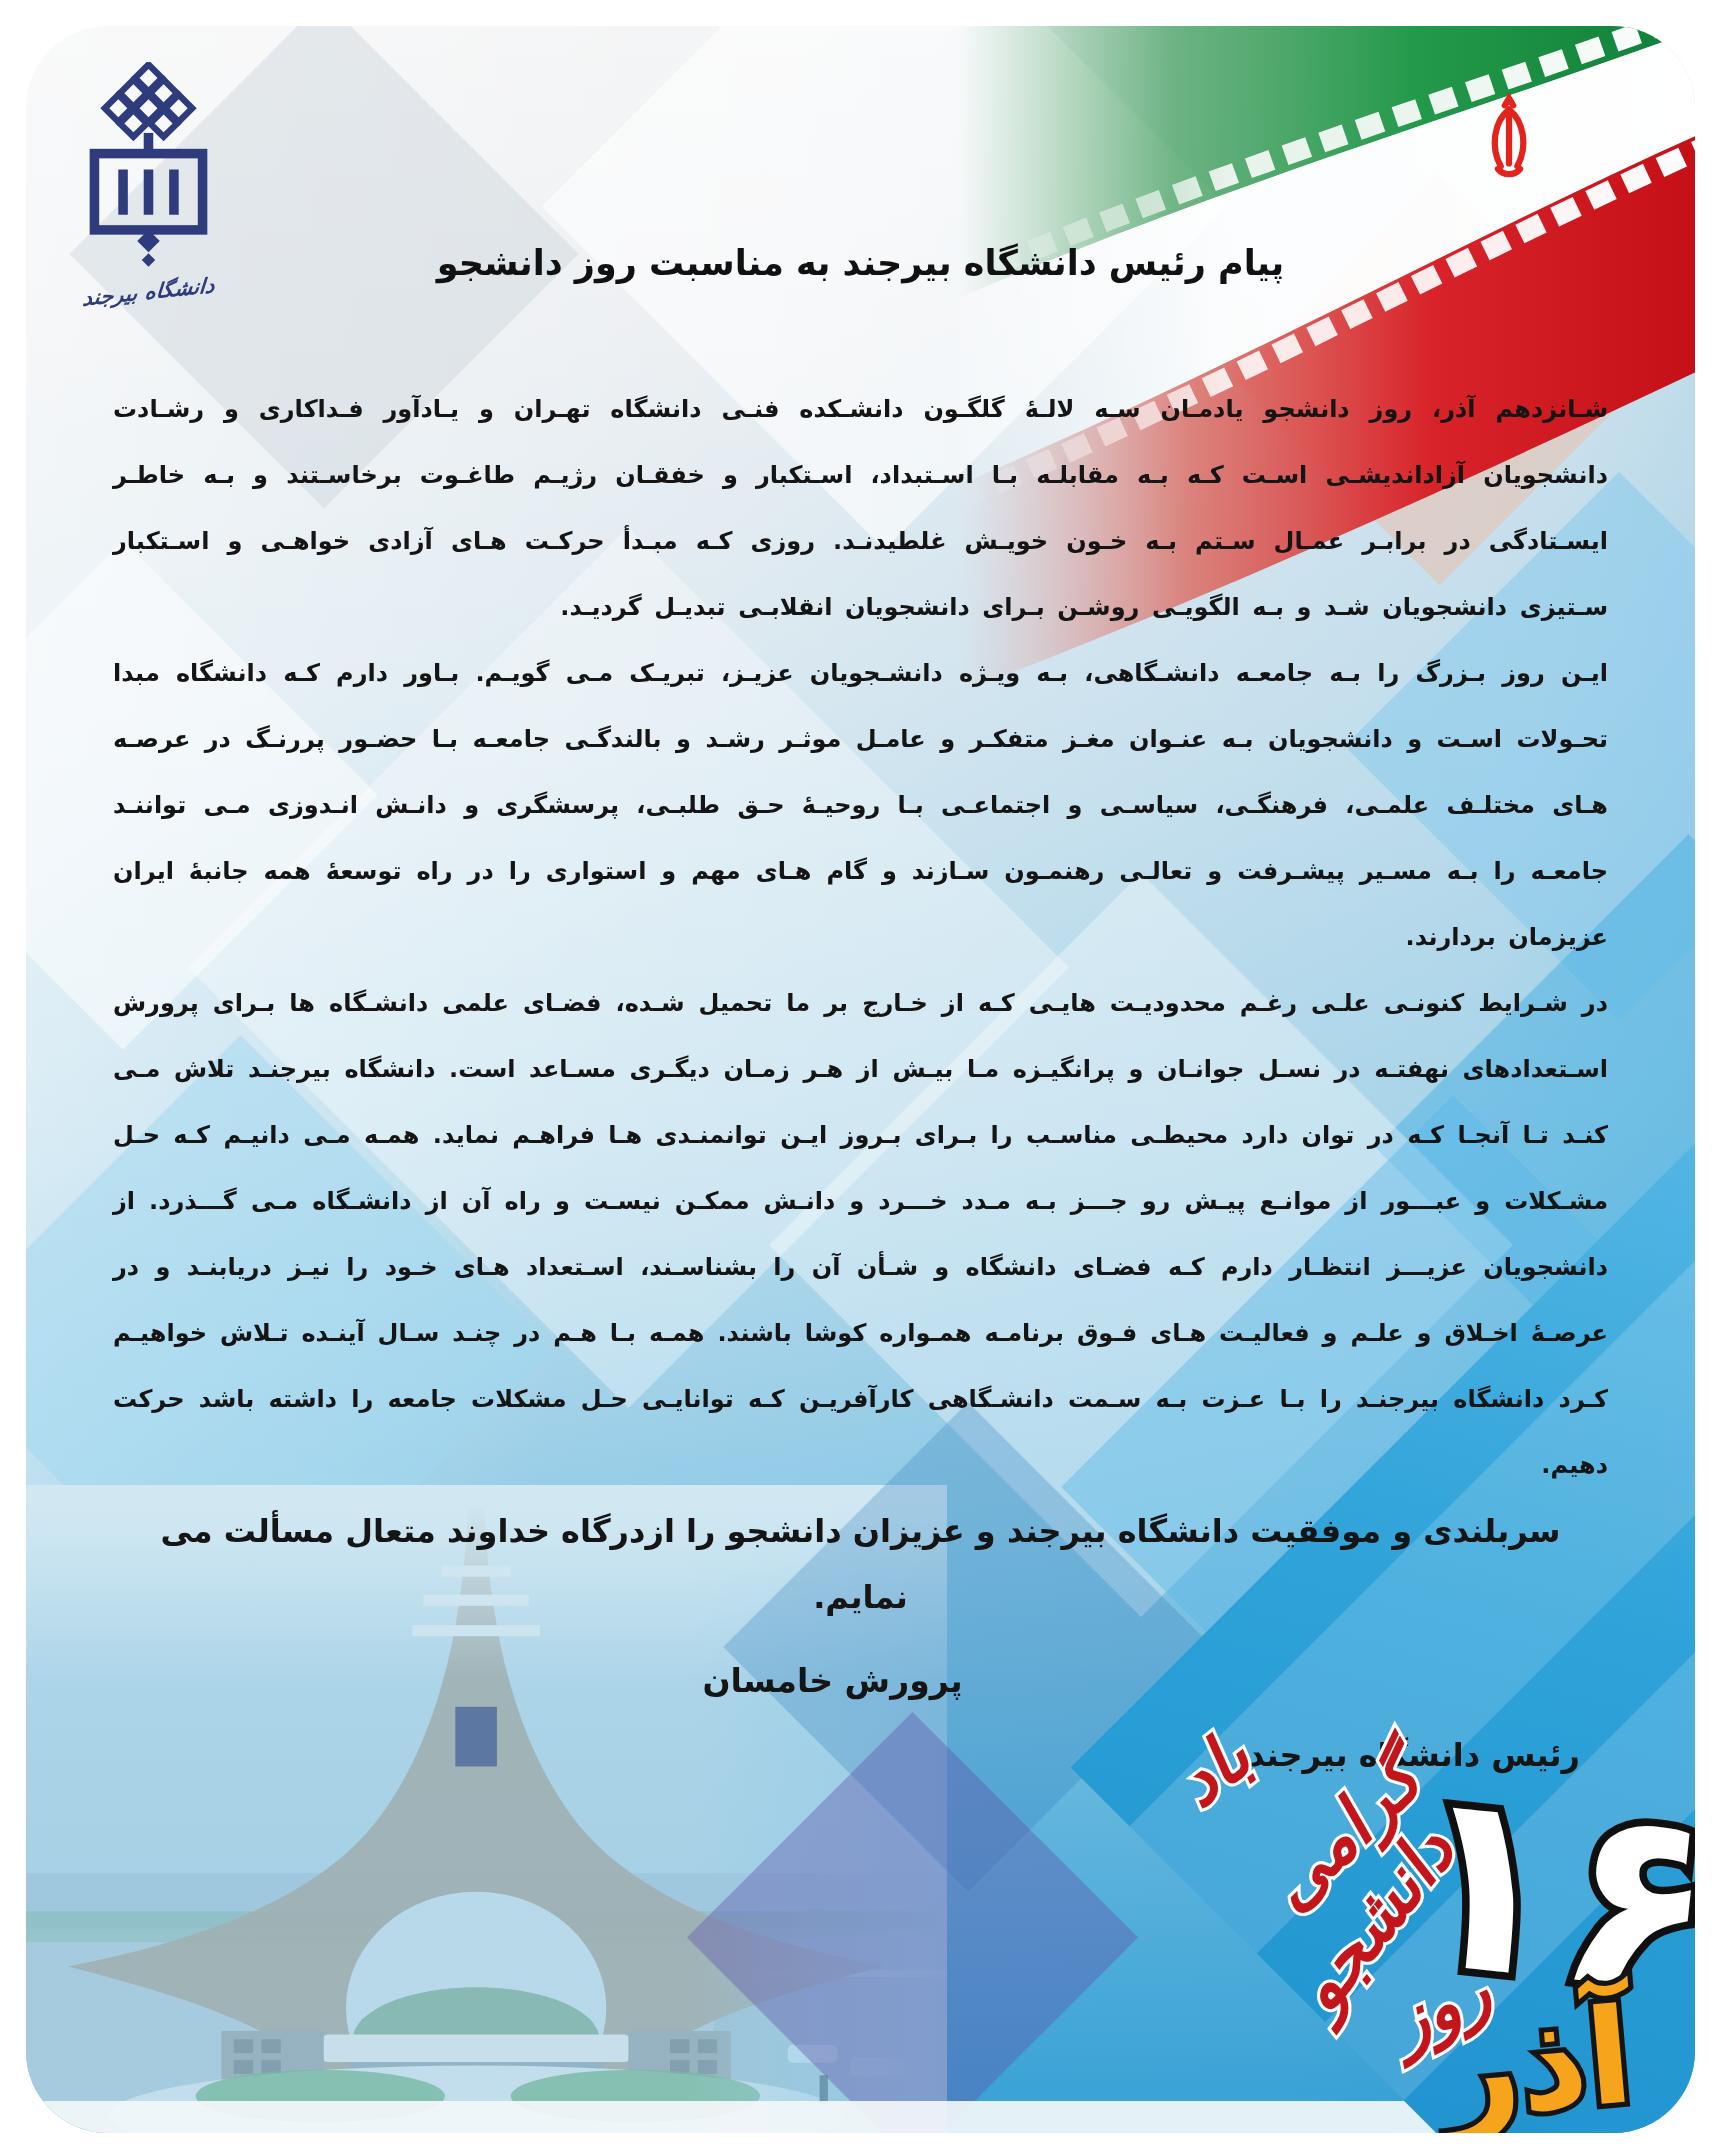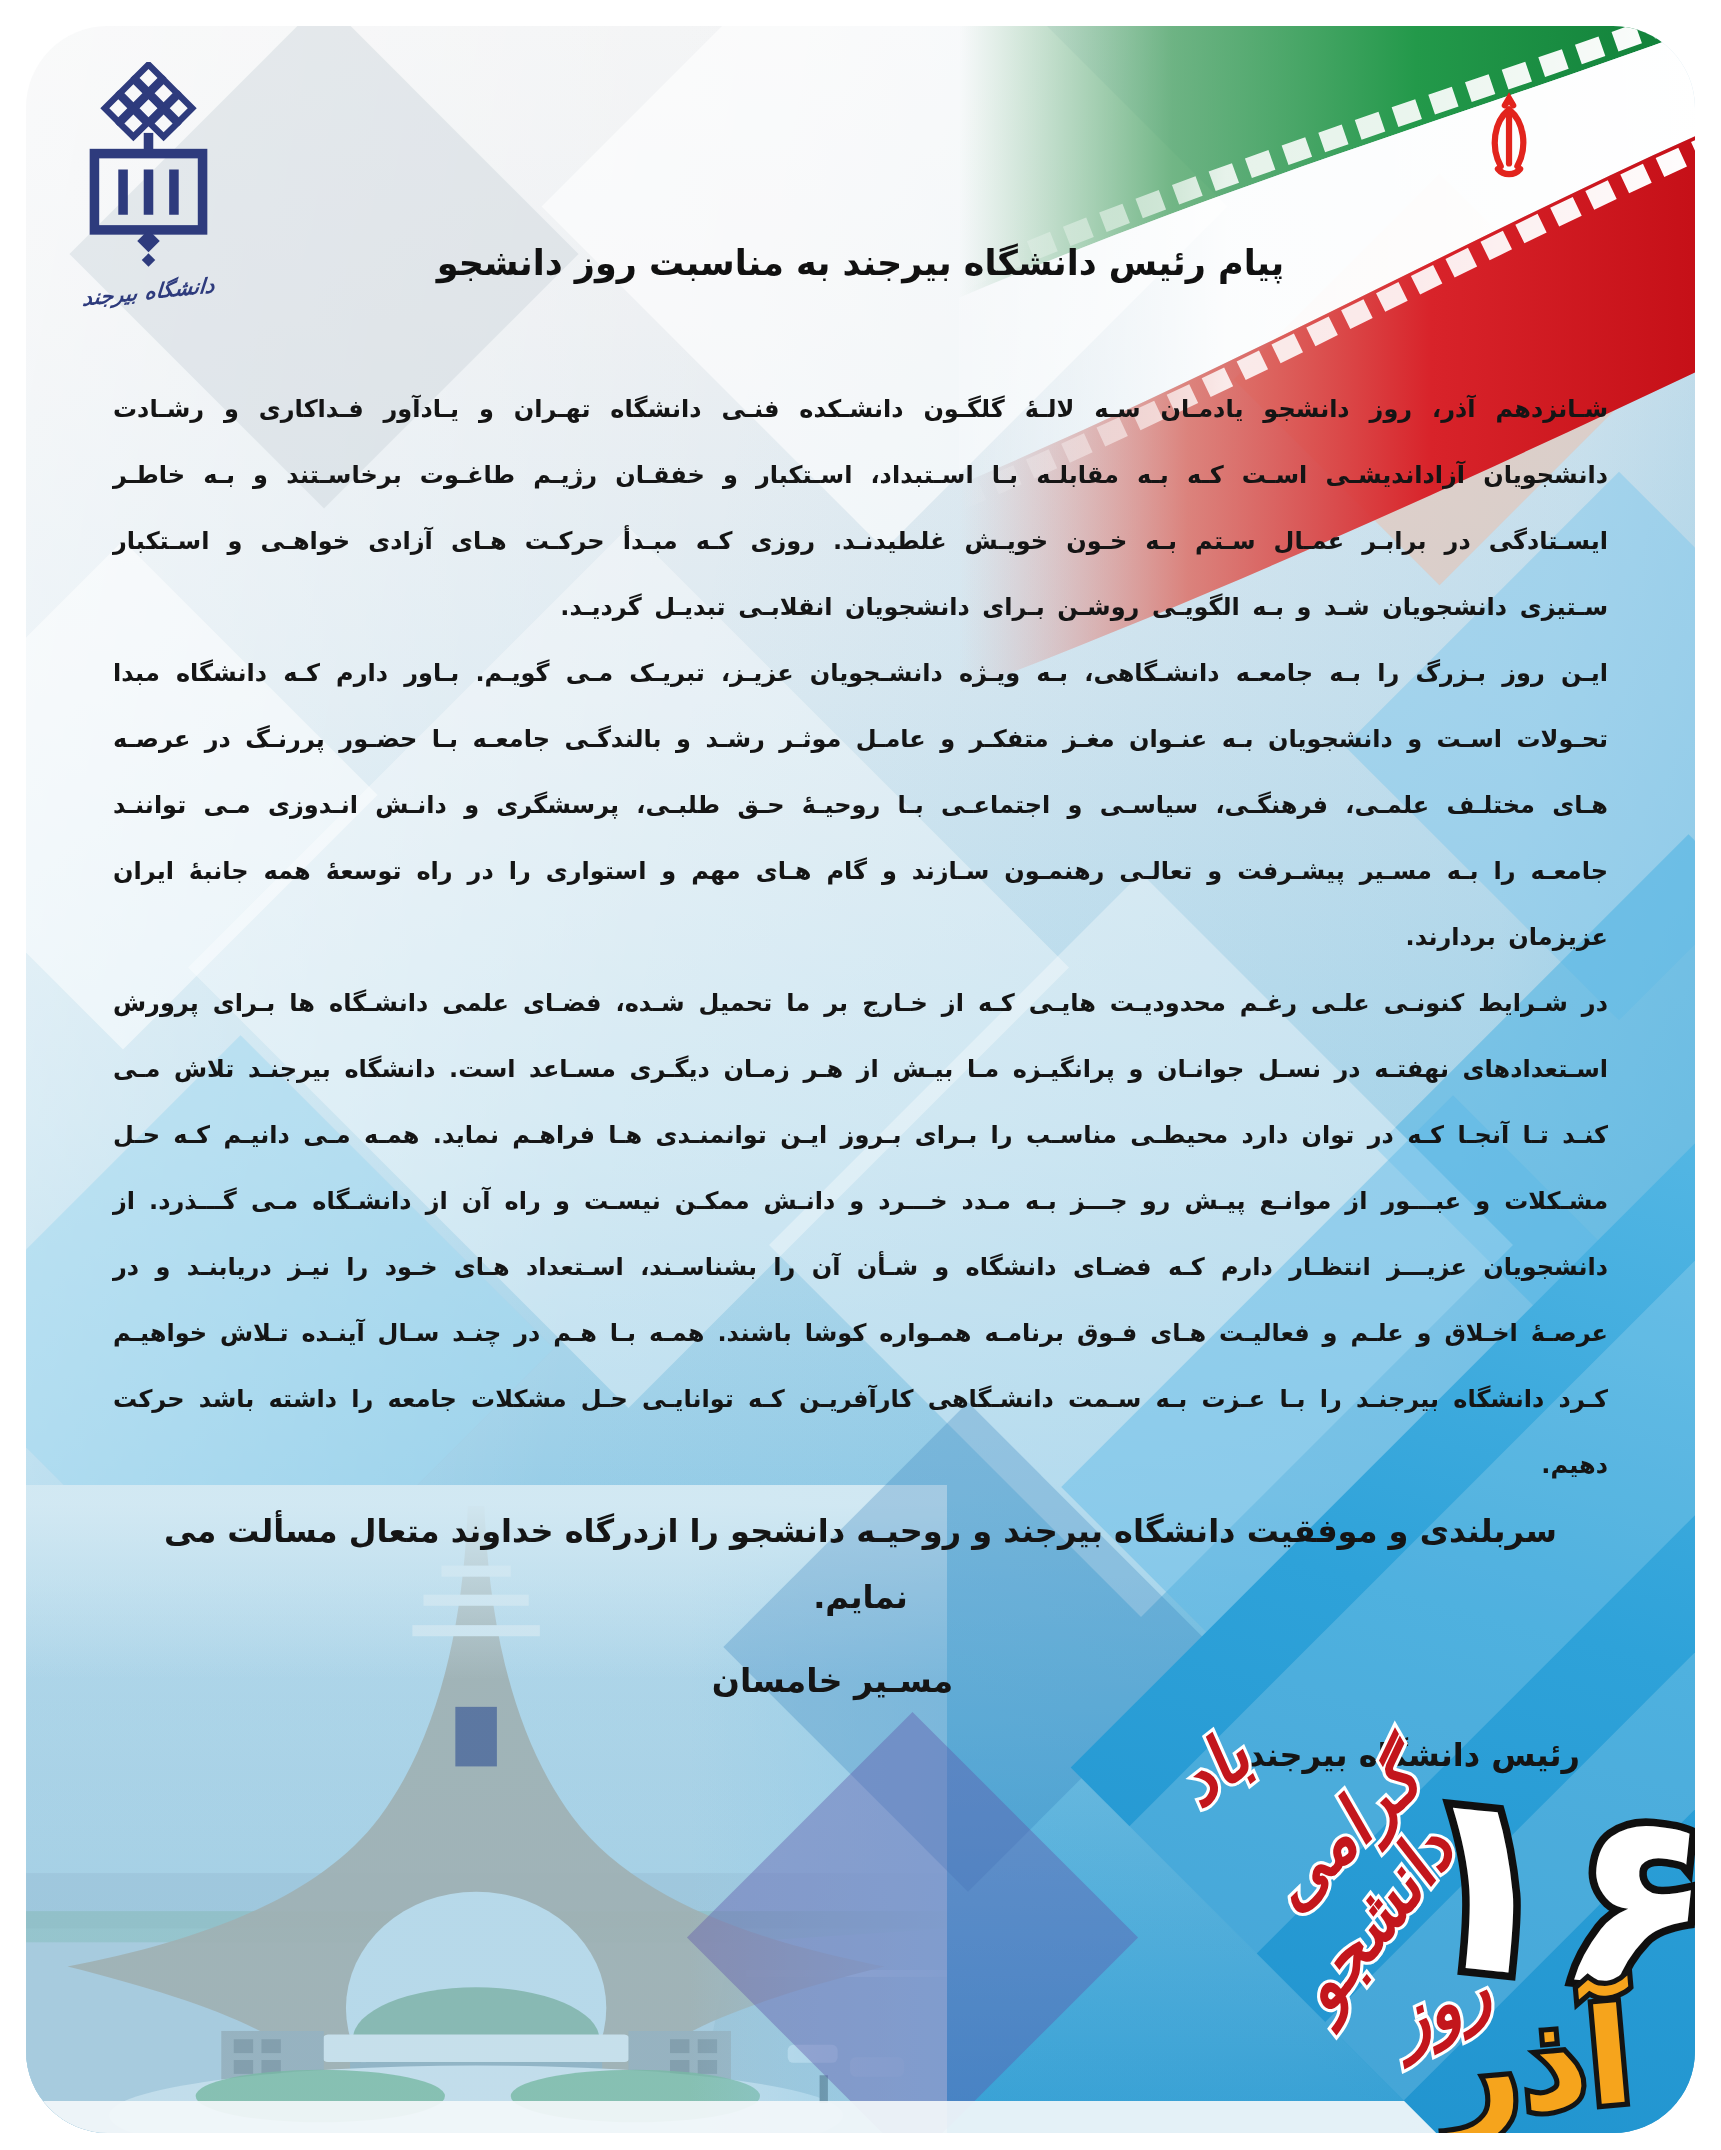--- a/index.html
+++ b/index.html
@@ -199,22 +199,22 @@
     </svg>
     <div class="logo-caption">دانشگاه بیرجند</div>
   </div>
 
   <h1 class="title">پیام رئیس دانشگاه بیرجند به مناسبت روز دانشجو</h1>
 
   <div class="content">
     <p class="body-para">شـانزدهم آذر، روز دانشجو یادمـان سـه لالـهٔ گلگـون دانشـکده فنـی دانشگاه تهـران و یـادآور فـداکاری و رشـادت دانشجویان آزاداندیشـی اسـت کـه بـه مقابلـه بـا اسـتبداد، اسـتکبار و خفقـان رژیـم طاغـوت برخاسـتند و بـه خاطـر ایسـتادگی در برابـر عمـال سـتم بـه خـون خویـش غلطیدنـد. روزی کـه مبـدأ حرکـت هـای آزادی خواهـی و اسـتکبار سـتیزی دانشجویان شـد و بـه الگویـی روشـن بـرای دانشجویان انقلابـی تبدیـل گردیـد.</p>
     <p class="body-para">ایـن روز بـزرگ را بـه جامعـه دانشـگاهی، بـه ویـژه دانشـجویان عزیـز، تبریـک مـی گویـم. بـاور دارم کـه دانشگاه مبدا تحـولات اسـت و دانشجویان بـه عنـوان مغـز متفکـر و عامـل موثـر رشـد و بالندگـی جامعـه بـا حضـور پررنـگ در عرصـه هـای مختلـف علمـی، فرهنگـی، سیاسـی و اجتماعـی بـا روحیـهٔ حـق طلبـی، پرسشگری و دانـش انـدوزی مـی تواننـد جامعـه را بـه مسـیر پیشـرفت و تعالـی رهنمـون سـازند و گام هـای مهم و استواری را در راه توسعهٔ همه جانبهٔ ایران عزیزمان بردارند.</p>
     <p class="body-para">در شـرایط کنونـی علـی رغـم محدودیـت هایـی کـه از خـارج بر ما تحمیل شـده، فضـای علمی دانشـگاه ها بـرای پرورش اسـتعدادهای نهفتـه در نسـل جوانـان و پرانگیـزه مـا بیـش از هـر زمـان دیگـری مسـاعد است. دانشگاه بیرجنـد تلاش مـی کنـد تـا آنجـا کـه در توان دارد محیطـی مناسـب را بـرای بـروز ایـن توانمنـدی هـا فراهـم نماید. همـه مـی دانیـم کـه حـل مشـکلات و عبـــور از موانـع پیـش رو جـــز بـه مـدد خـــرد و دانـش ممکـن نیسـت و راه آن از دانشـگاه مـی گـــذرد. از دانشجویان عزیـــز انتظـار دارم کـه فضـای دانشگاه و شـأن آن را بشناسـند، اسـتعداد هـای خـود را نیـز دریابنـد و در عرصـهٔ اخـلاق و علـم و فعالیـت هـای فـوق برنامـه همـواره کوشا باشند. همـه بـا هـم در چنـد سـال آینـده تـلاش خواهیـم کـرد دانشگاه بیرجنـد را بـا عـزت بـه سـمت دانشـگاهی کارآفریـن کـه توانایـی حـل مشکلات جامعه را داشته باشد حرکت دهیم.</p>
-    <p class="closing">سربلندی و موفقیت دانشگاه بیرجند و روحیـه دانشجو را ازدرگاه خداوند متعال مسألت می نمایم.</p>
-    <p class="sig-name">مسـیر خامسان</p>
+    <p class="closing">سربلندی و موفقیت دانشگاه بیرجند و عزیزان دانشجو را ازدرگاه خداوند متعال مسألت می نمایم.</p>
+    <p class="sig-name">پرورش خامسان</p>
     <p class="sig-role">رئیس دانشگاه بیرجند</p>
   </div>
 
   <svg class="banner-art" viewBox="0 0 900 700">
     <text x="670" y="450" font-size="360" text-anchor="middle" fill="#ffffff" stroke="#101010" stroke-width="22" paint-order="stroke" transform="rotate(6 670 330)">۱۶</text>
     <text x="635" y="640" font-size="190" text-anchor="middle" fill="#f6a41c" stroke="#141414" stroke-width="15" paint-order="stroke" transform="rotate(-5 635 570)">آذر</text>
     <g font-size="100" fill="#c3161c" stroke="#ffffff" stroke-width="9" paint-order="stroke" font-style="italic" text-anchor="middle">
       <text x="175" y="180" transform="rotate(-38 175 160)">باد</text>
       <text x="365" y="270" transform="rotate(-44 365 250)">گرامی</text>
       <text x="410" y="395" transform="rotate(-52 410 375)">دانشجو</text>

